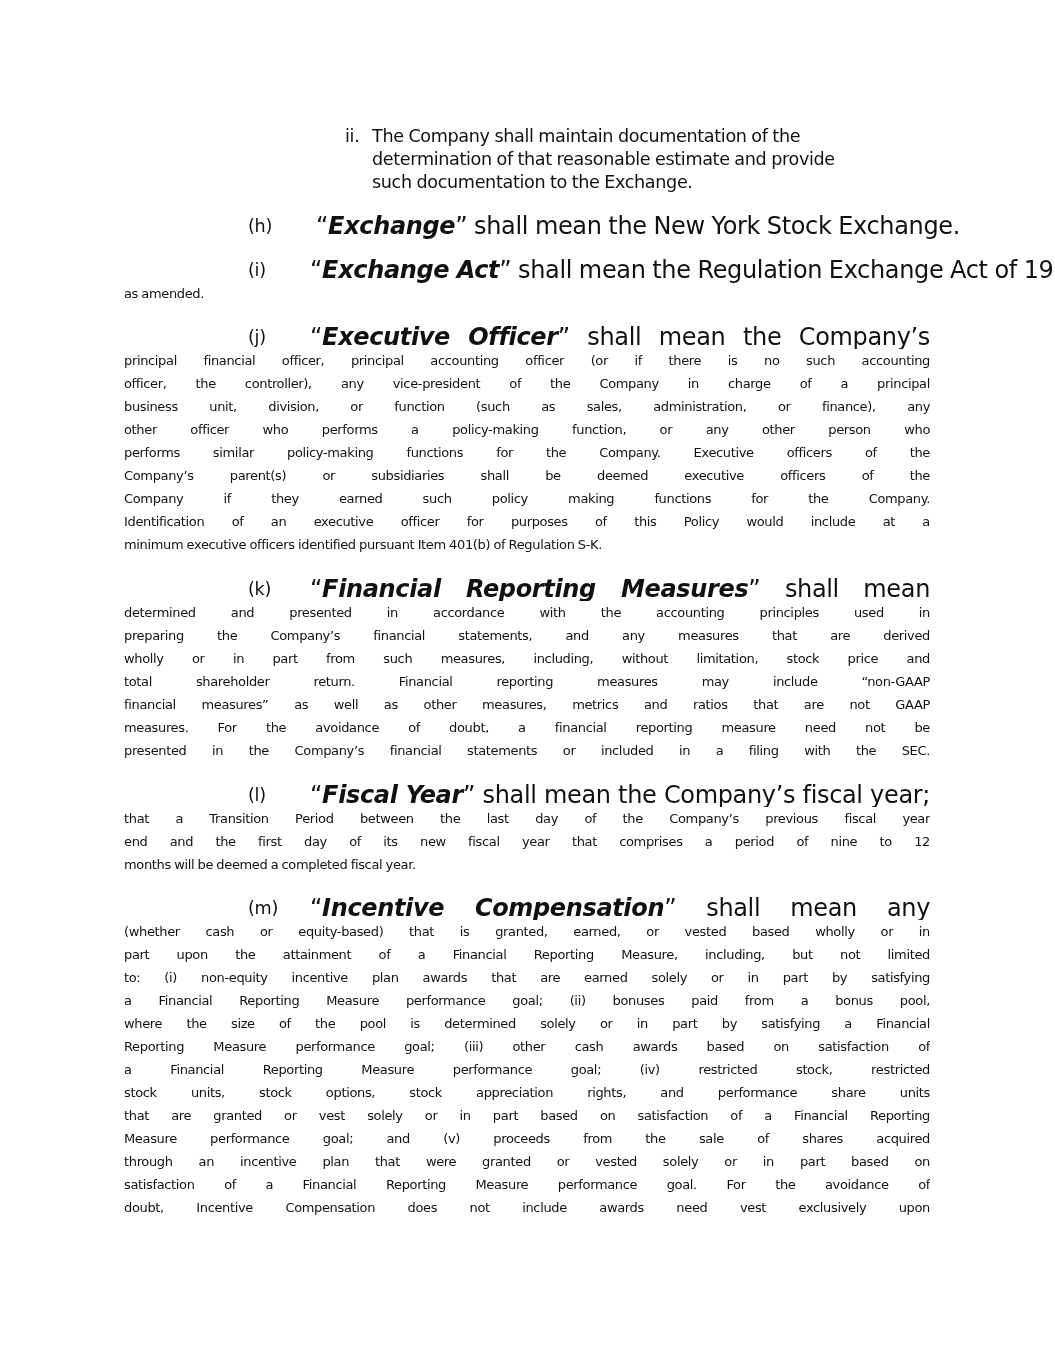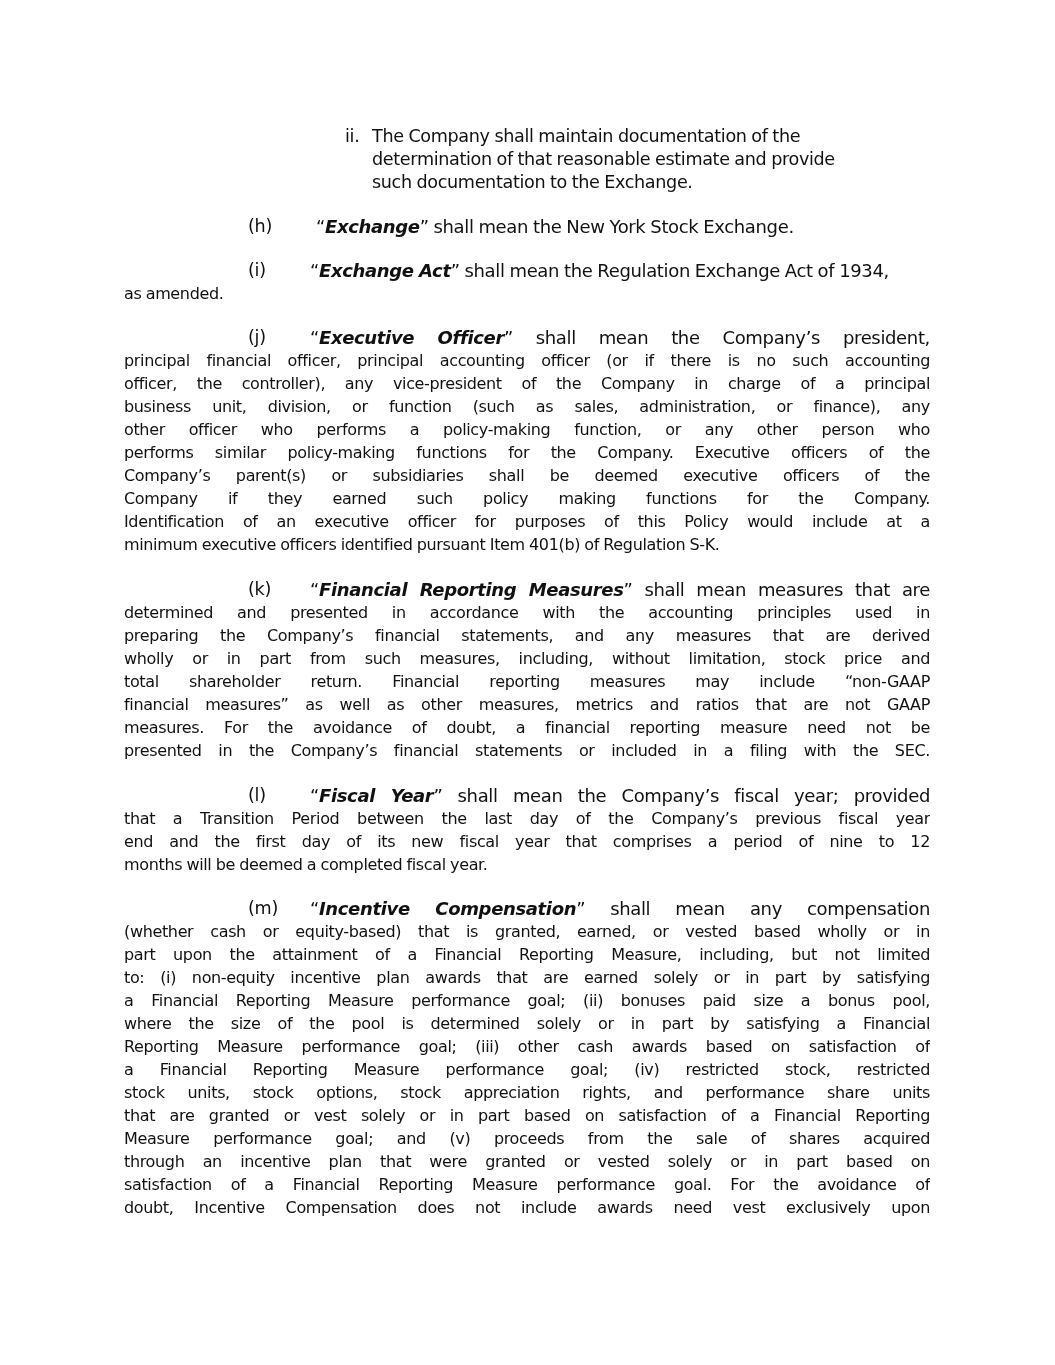--- a/index.html
+++ b/index.html
@@ -1,25 +1,25 @@
 <!DOCTYPE html>
 <html><head>
 <meta charset="utf-8">
 <style>
   html, body { margin: 0; padding: 0; background: #ffffff; }
   body { width: 1055px; height: 1365px; position: relative; overflow: hidden;
          font-family: "DejaVu Sans", sans-serif; color: #111111; }
   .page { position: absolute; left: 0; top: 0; width: 1055px; height: 1365px; background: #fff; }
-  .line { position: absolute; left: 124px; width: 806px; font-size: 16px; line-height: 23px;
+  .line { position: absolute; left: 124px; width: 806px; font-size: 13px; line-height: 23px;
           white-space: nowrap; letter-spacing: -0.35px; word-spacing: -0.5px; }
   .line.just { text-align: justify; text-align-last: justify; white-space: normal; height: 23px; overflow: hidden; }
   .sub-num { position: absolute; left: 323px; font-size: 17.6px; line-height: 23px; letter-spacing: -0.3px; margin-left: 22px; }
   .sub-line { position: absolute; left: 372px; font-size: 17.6px; line-height: 23px; white-space: nowrap; letter-spacing: -0.35px; word-spacing: -0.5px; }
   .label { position: absolute; left: 248px; font-size: 17.6px; line-height: 23px; letter-spacing: -0.3px; }
-  .first { position: absolute; font-size: 18px; line-height: 23px; white-space: nowrap; letter-spacing: -0.35px; word-spacing: -0.5px; }
+  .first { position: absolute; font-size: 24px; line-height: 23px; white-space: nowrap; letter-spacing: -0.35px; word-spacing: -0.5px; }
   .first.just { text-align: justify; text-align-last: justify; white-space: normal; height: 23px; overflow: hidden; }
   .term { font-weight: bold; font-style: italic; }
 </style>
 </head>
 <body>
 
 <div class="page">
 
   <div>
     <span class="sub-num" style="top:125px">ii.</span>
@@ -72,21 +72,21 @@
     <div class="line just" style="top:830px">end and the first day of its new fiscal year that comprises a period of nine to 12</div>
     <div class="line" style="top:853px">months will be deemed a completed fiscal year.</div>
   </div>
 
   <div>
     <span class="label" style="top:897px">(m)</span>
     <div class="first just" style="top:897px; left:310px; width:620px;"><span>“</span><span class="term">Incentive Compensation</span><span>” shall mean any compensation</span></div>
     <div class="line just" style="top:920px">(whether cash or equity-based) that is granted, earned, or vested based wholly or in</div>
     <div class="line just" style="top:943px">part upon the attainment of a Financial Reporting Measure, including, but not limited</div>
     <div class="line just" style="top:966px">to: (i) non-equity incentive plan awards that are earned solely or in part by satisfying</div>
-    <div class="line just" style="top:989px">a Financial Reporting Measure performance goal; (ii) bonuses paid size a bonus pool,</div>
+    <div class="line just" style="top:989px">a Financial Reporting Measure performance goal; (ii) bonuses paid from a bonus pool,</div>
     <div class="line just" style="top:1012px">where the size of the pool is determined solely or in part by satisfying a Financial</div>
     <div class="line just" style="top:1035px">Reporting Measure performance goal; (iii) other cash awards based on satisfaction of</div>
     <div class="line just" style="top:1058px">a Financial Reporting Measure performance goal; (iv) restricted stock, restricted</div>
     <div class="line just" style="top:1081px">stock units, stock options, stock appreciation rights, and performance share units</div>
     <div class="line just" style="top:1104px">that are granted or vest solely or in part based on satisfaction of a Financial Reporting</div>
     <div class="line just" style="top:1127px">Measure performance goal; and (v) proceeds from the sale of shares acquired</div>
     <div class="line just" style="top:1150px">through an incentive plan that were granted or vested solely or in part based on</div>
     <div class="line just" style="top:1173px">satisfaction of a Financial Reporting Measure performance goal. For the avoidance of</div>
     <div class="line just" style="top:1196px">doubt, Incentive Compensation does not include awards need vest exclusively upon</div>
   </div>

